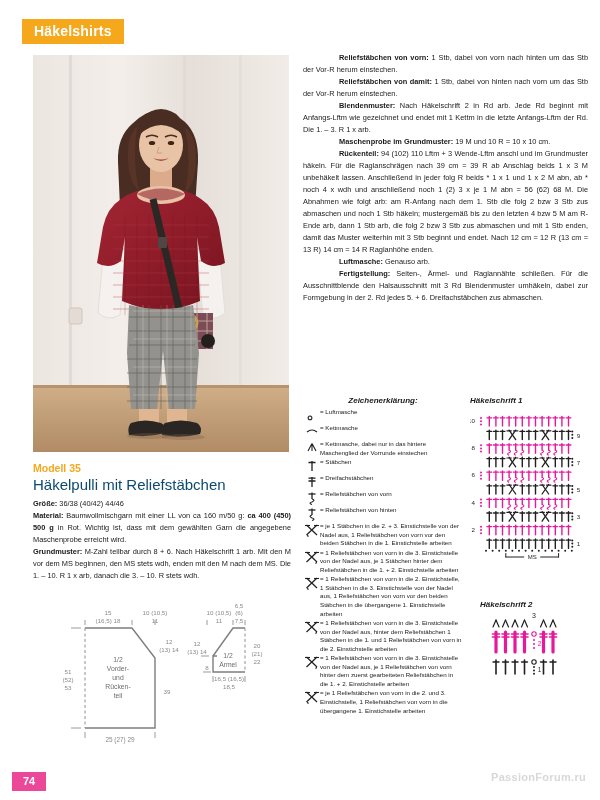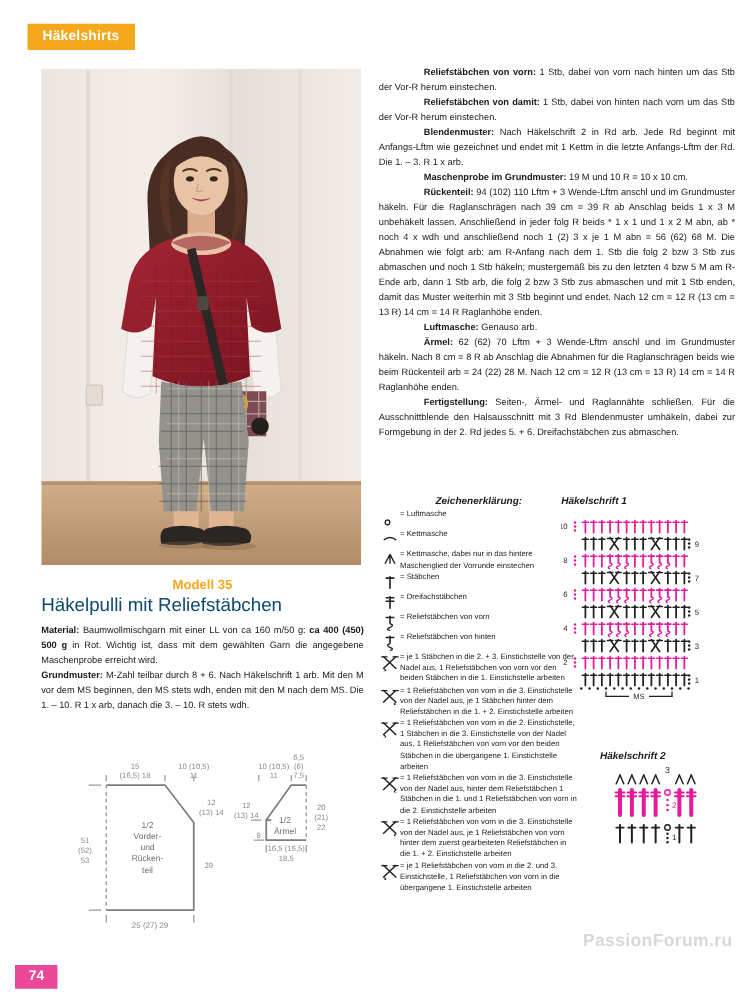--- a/index.html
+++ b/index.html
@@ -7,36 +7,36 @@
     width:600px;height:800px;background:#ffffff;
     font-family:"Liberation Sans", sans-serif;
     color:#1a1a1a;overflow:hidden;position:relative;
   }
   .page{position:relative;width:600px;height:800px;}
 
   
   .cat-tab{
     position:absolute;left:22px;top:19px;
     background:#f6a81c;color:#fff;
-    font-size:11px;font-weight:bold;letter-spacing:.2px;
+    font-size:14px;font-weight:bold;letter-spacing:.2px;
     padding:4px 12px 5px 12px;
   }
 
   
   .photo{
     position:absolute;left:33px;top:55px;width:256px;height:397px;
     overflow:hidden;background:#efeae6;
   }
   .photo svg{display:block;}
 
   
   .leftcol{
     position:absolute;left:33px;top:462px;width:258px;
   }
-  .model-no{color:#f6a81c;font-size:10.5px;font-weight:bold;line-height:1.25;text-align:center;}
+  .model-no{color:#f6a81c;font-size:10.5px;font-weight:bold;line-height:1.25;}
   .model-title{color:#0c4a6e;font-size:15px;font-weight:normal;line-height:1.2;margin-top:1px;}
   .ltxt{
     font-size:7.4px;line-height:1.62;text-align:justify;margin-top:4px;color:#1a1a1a;
   }
   .ltxt p{margin:0;}
   .ltxt b{font-weight:bold;}
 
   
   .rightcol{
     position:absolute;left:303px;top:52px;width:285px;
@@ -52,36 +52,36 @@
   .legend-title{font-size:8px;font-weight:bold;font-style:italic;margin-bottom:3px;text-align:center;}
   .leg-row{display:flex;align-items:flex-start;margin-bottom:1px;}
   .leg-sym{
     width:17px;min-width:17px;text-align:center;
     font-size:7px;line-height:1.3;padding-top:1px;
   }
   .leg-txt{font-size:6.2px;line-height:1.38;flex:1;}
   .leg-sym svg{display:block;margin:0 auto;}
 
   
-  .hs1{position:absolute;left:449px;top:396px;width:122px;}
+  .hs1{position:absolute;left:470px;top:396px;width:122px;}
   .hs2{position:absolute;left:480px;top:600px;width:110px;}
   .chart-title{font-size:8px;font-weight:bold;font-style:italic;margin-bottom:3px;}
 
   
   .schem{position:absolute;left:25px;top:600px;width:275px;height:165px;}
 
   
   .pagenum{
     position:absolute;left:12px;top:772px;
     background:#ec4899;color:#fff;font-size:11px;font-weight:bold;
     padding:3px 11px 4px 11px;
   }
   .watermark{
-    position:absolute;right:14px;top:744px;
-    font-size:14px;color:#d8d8d8;font-weight:bold;letter-spacing:.3px;
+    position:absolute;right:14px;top:771px;
+    font-size:11px;color:#d8d8d8;font-weight:bold;letter-spacing:.3px;
   }
 </style>
 </head>
 <body>
 
 <div class="page">
 
   <div class="cat-tab">Häkelshirts</div>
 
   <div class="photo">
@@ -180,33 +180,33 @@
       <path d="M132 368 q16 -5 32 0 q6 4 3 11 q-20 5 -38 1 q-2 -8 3 -12 z" fill="#2a2623"></path>
       <ellipse cx="116" cy="381" rx="22" ry="3" fill="#7d6248" opacity=".35"></ellipse>
       <ellipse cx="150" cy="382" rx="22" ry="3" fill="#7d6248" opacity=".35"></ellipse>
     </svg>
   </div>
 
   <div class="leftcol">
     <div class="model-no">Modell 35</div>
     <div class="model-title">Häkelpulli mit Reliefstäbchen</div>
     <div class="ltxt" id="model-paragraphs">
+        <p><b>Größe:</b> 36/38 (40/42) 44/46</p>
         <p><b>Material:</b> Baumwollmischgarn mit einer LL von ca 160 m/50 g: <b>ca 400 (450) 500 g</b> in Rot. Wichtig ist, dass mit dem gewählten Garn die angegebene Maschenprobe erreicht wird.</p>
         <p><b>Grundmuster:</b> M-Zahl teilbar durch 8 + 6. Nach Häkelschrift 1 arb. Mit den M vor dem MS beginnen, den MS stets wdh, enden mit den M nach dem MS. Die 1. – 10. R 1 x arb, danach die 3. – 10. R stets wdh.</p>
       </div>
   </div>
 
   <div class="rightcol" id="instructions-column">
       <p><b>Reliefstäbchen von vorn:</b> 1 Stb, dabei von vorn nach hinten um das Stb der Vor-R herum einstechen.</p>
       <p><b>Reliefstäbchen von damit:</b> 1 Stb, dabei von hinten nach vorn um das Stb der Vor-R herum einstechen.</p>
       <p><b>Blendenmuster:</b> Nach Häkelschrift 2 in Rd arb. Jede Rd beginnt mit Anfangs-Lftm wie gezeichnet und endet mit 1 Kettm in die letzte Anfangs-Lftm der Rd. Die 1. – 3. R 1 x arb.</p>
       <p><b>Maschenprobe im Grundmuster:</b> 19 M und 10 R = 10 x 10 cm.</p>
       <p><b>Rückenteil:</b> 94 (102) 110 Lftm + 3 Wende-Lftm anschl und im Grundmuster häkeln. Für die Raglanschrägen nach 39 cm = 39 R ab Anschlag beids 1 x 3 M unbehäkelt lassen. Anschließend in jeder folg R beids * 1 x 1 und 1 x 2 M abn, ab * noch 4 x wdh und anschließend noch 1 (2) 3 x je 1 M abn = 56 (62) 68 M. Die Abnahmen wie folgt arb: am R-Anfang nach dem 1. Stb die folg 2 bzw 3 Stb zus abmaschen und noch 1 Stb häkeln; mustergemäß bis zu den letzten 4 bzw 5 M am R-Ende arb, dann 1 Stb arb, die folg 2 bzw 3 Stb zus abmaschen und mit 1 Stb enden, damit das Muster weiterhin mit 3 Stb beginnt und endet. Nach 12 cm = 12 R (13 cm = 13 R) 14 cm = 14 R Raglanhöhe enden.</p>
       <p><b>Luftmasche:</b> Genauso arb.</p>
-      <p><b>Ärmel:</b> 62 (62) 70 Lftm + 3 Wende-Lftm anschl und im Grundmuster häkeln. Nach 8 cm = 8 R ab Anschlag die Abnahmen für die Raglanschrägen beids wie beim Rückenteil arb = 24 (22) 28 M. Nach 12 cm = 12 R (13 cm = 13 R) 14 cm = 14 R Raglanhöhe enden.</p>
       <p><b>Fertigstellung:</b> Seiten-, Ärmel- und Raglannähte schließen. Für die Ausschnittblende den Halsausschnitt mit 3 Rd Blendenmuster umhäkeln, dabei zur Formgebung in der 2. Rd jedes 5. + 6. Dreifachstäbchen zus abmaschen.</p>
     </div>
 
   <div class="legend">
     <div class="legend-title">Zeichenerklärung:</div>
     <div id="legend-items">
         <div class="leg-row">
           <div class="leg-sym">
             <svg width="16" height="14" viewBox="0 0 16 14">
               <g stroke="#231f20" fill="none" stroke-width="1.2">

